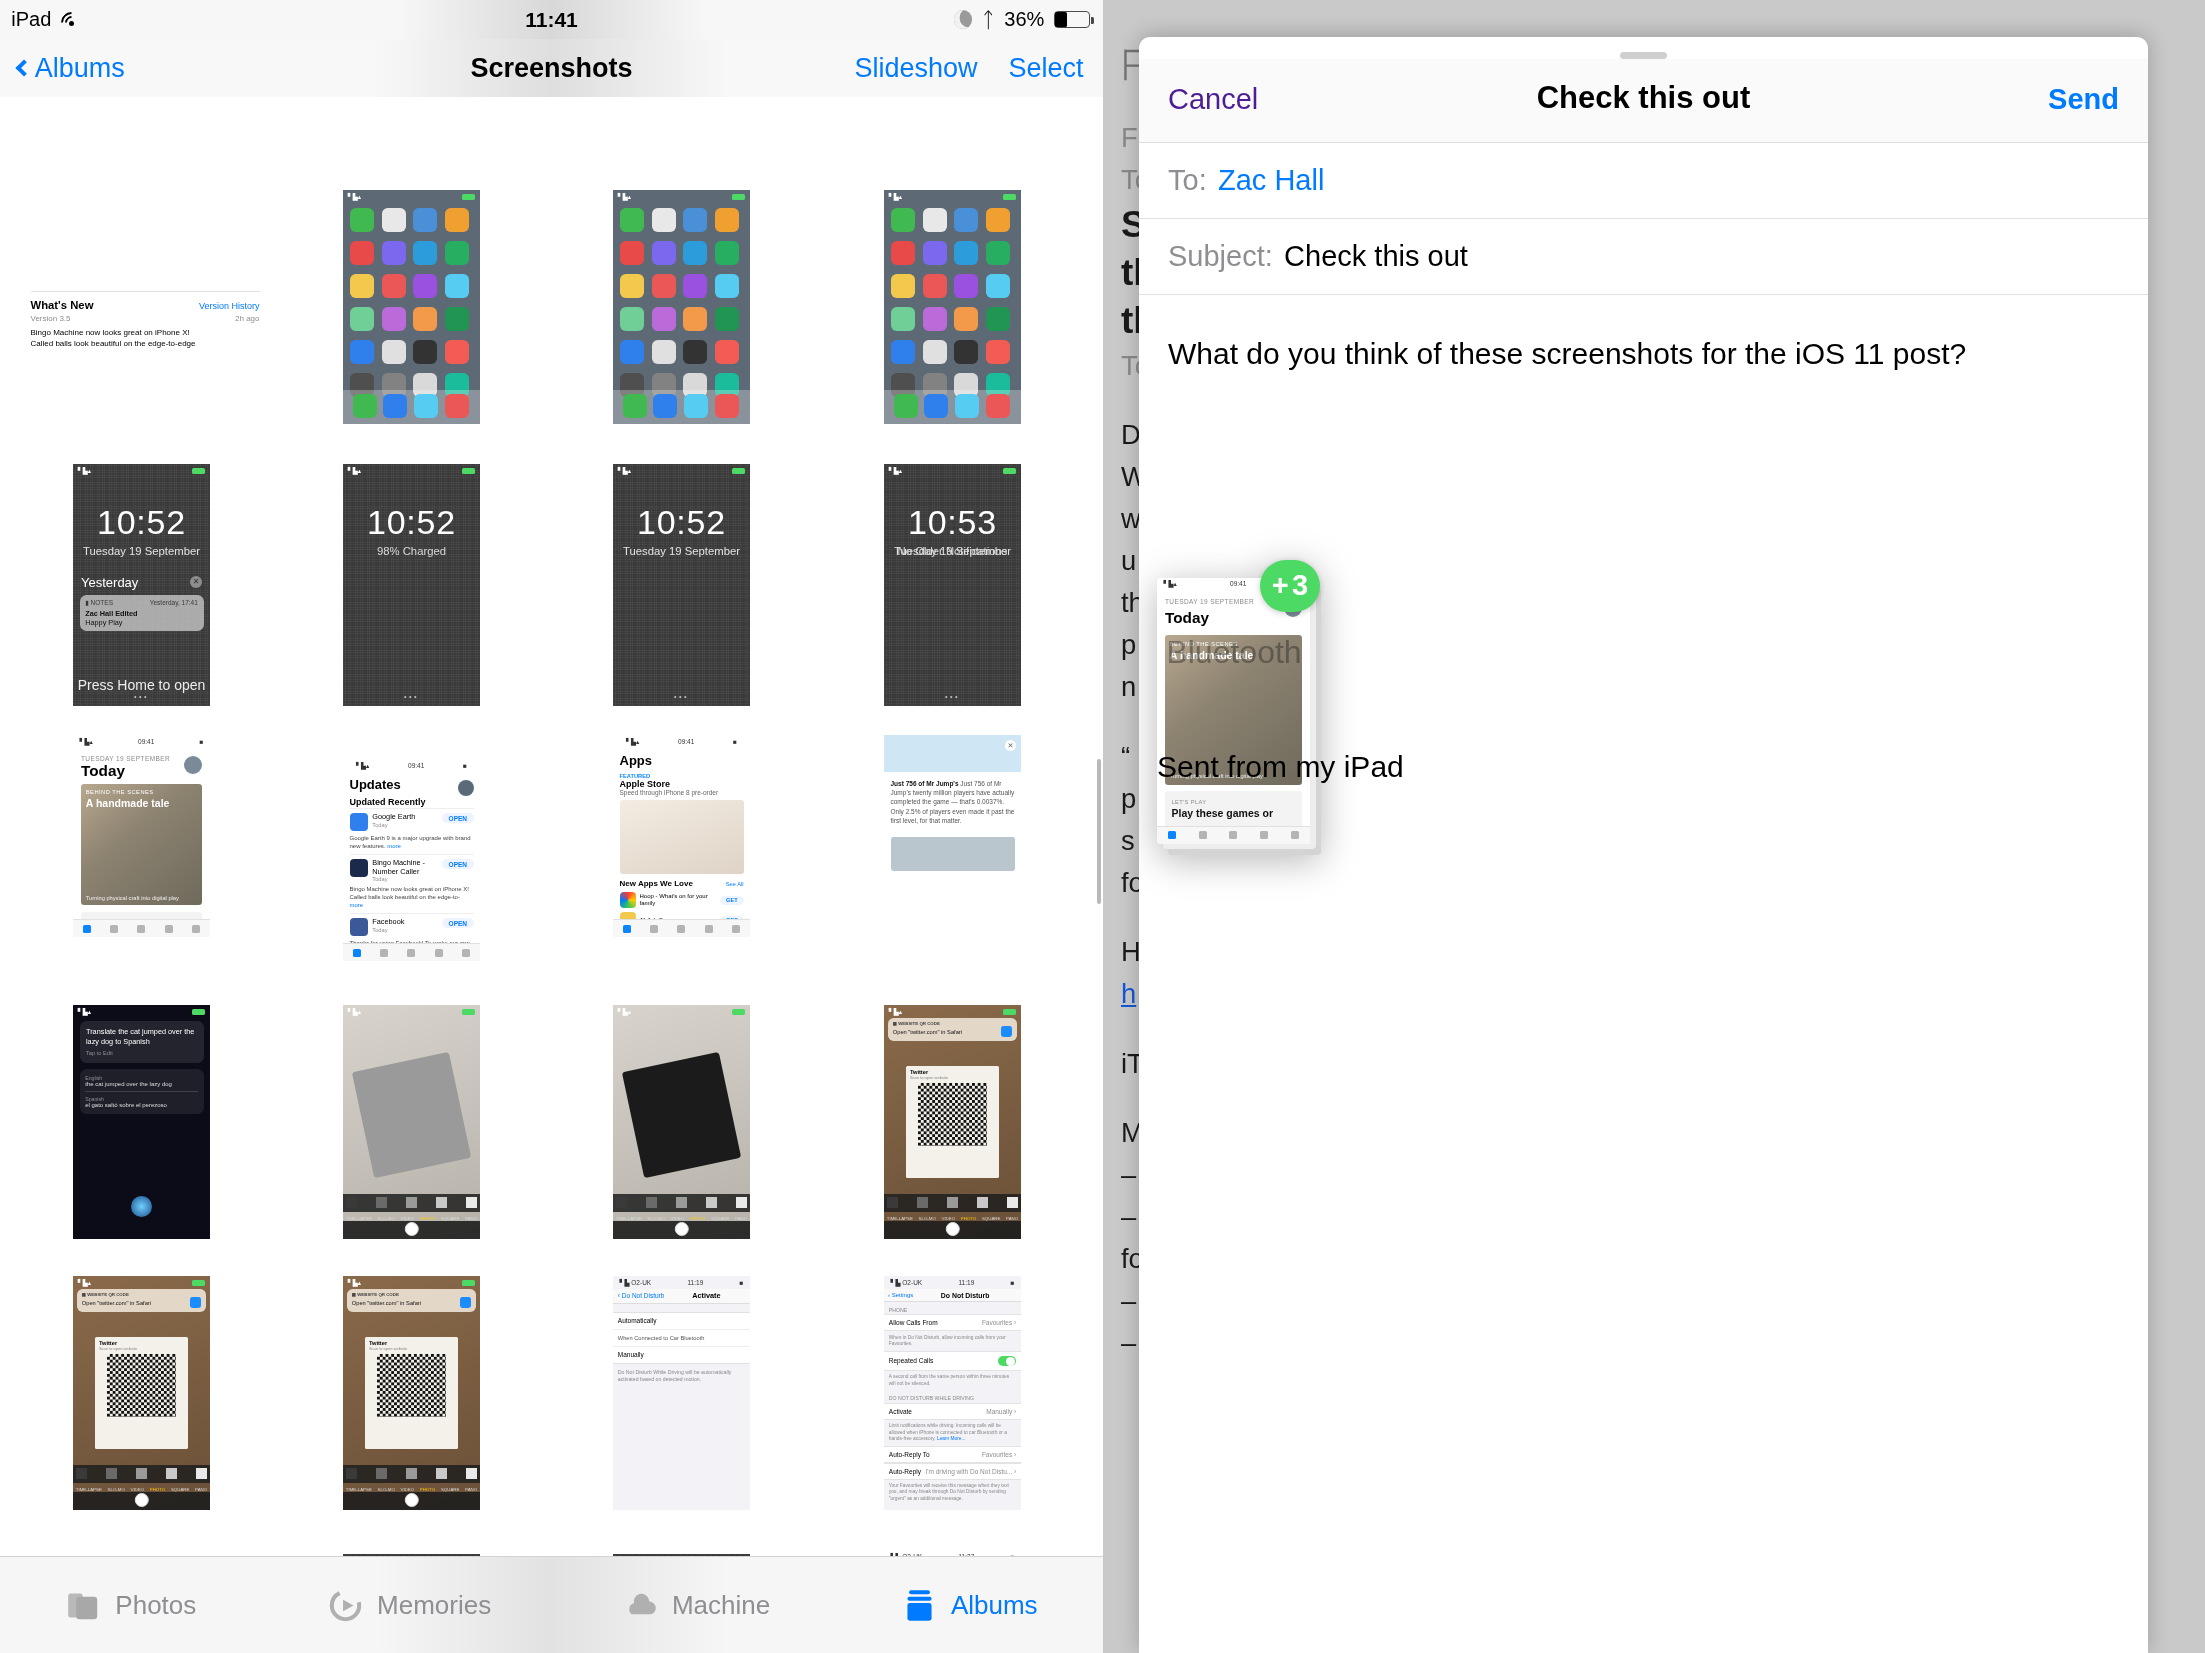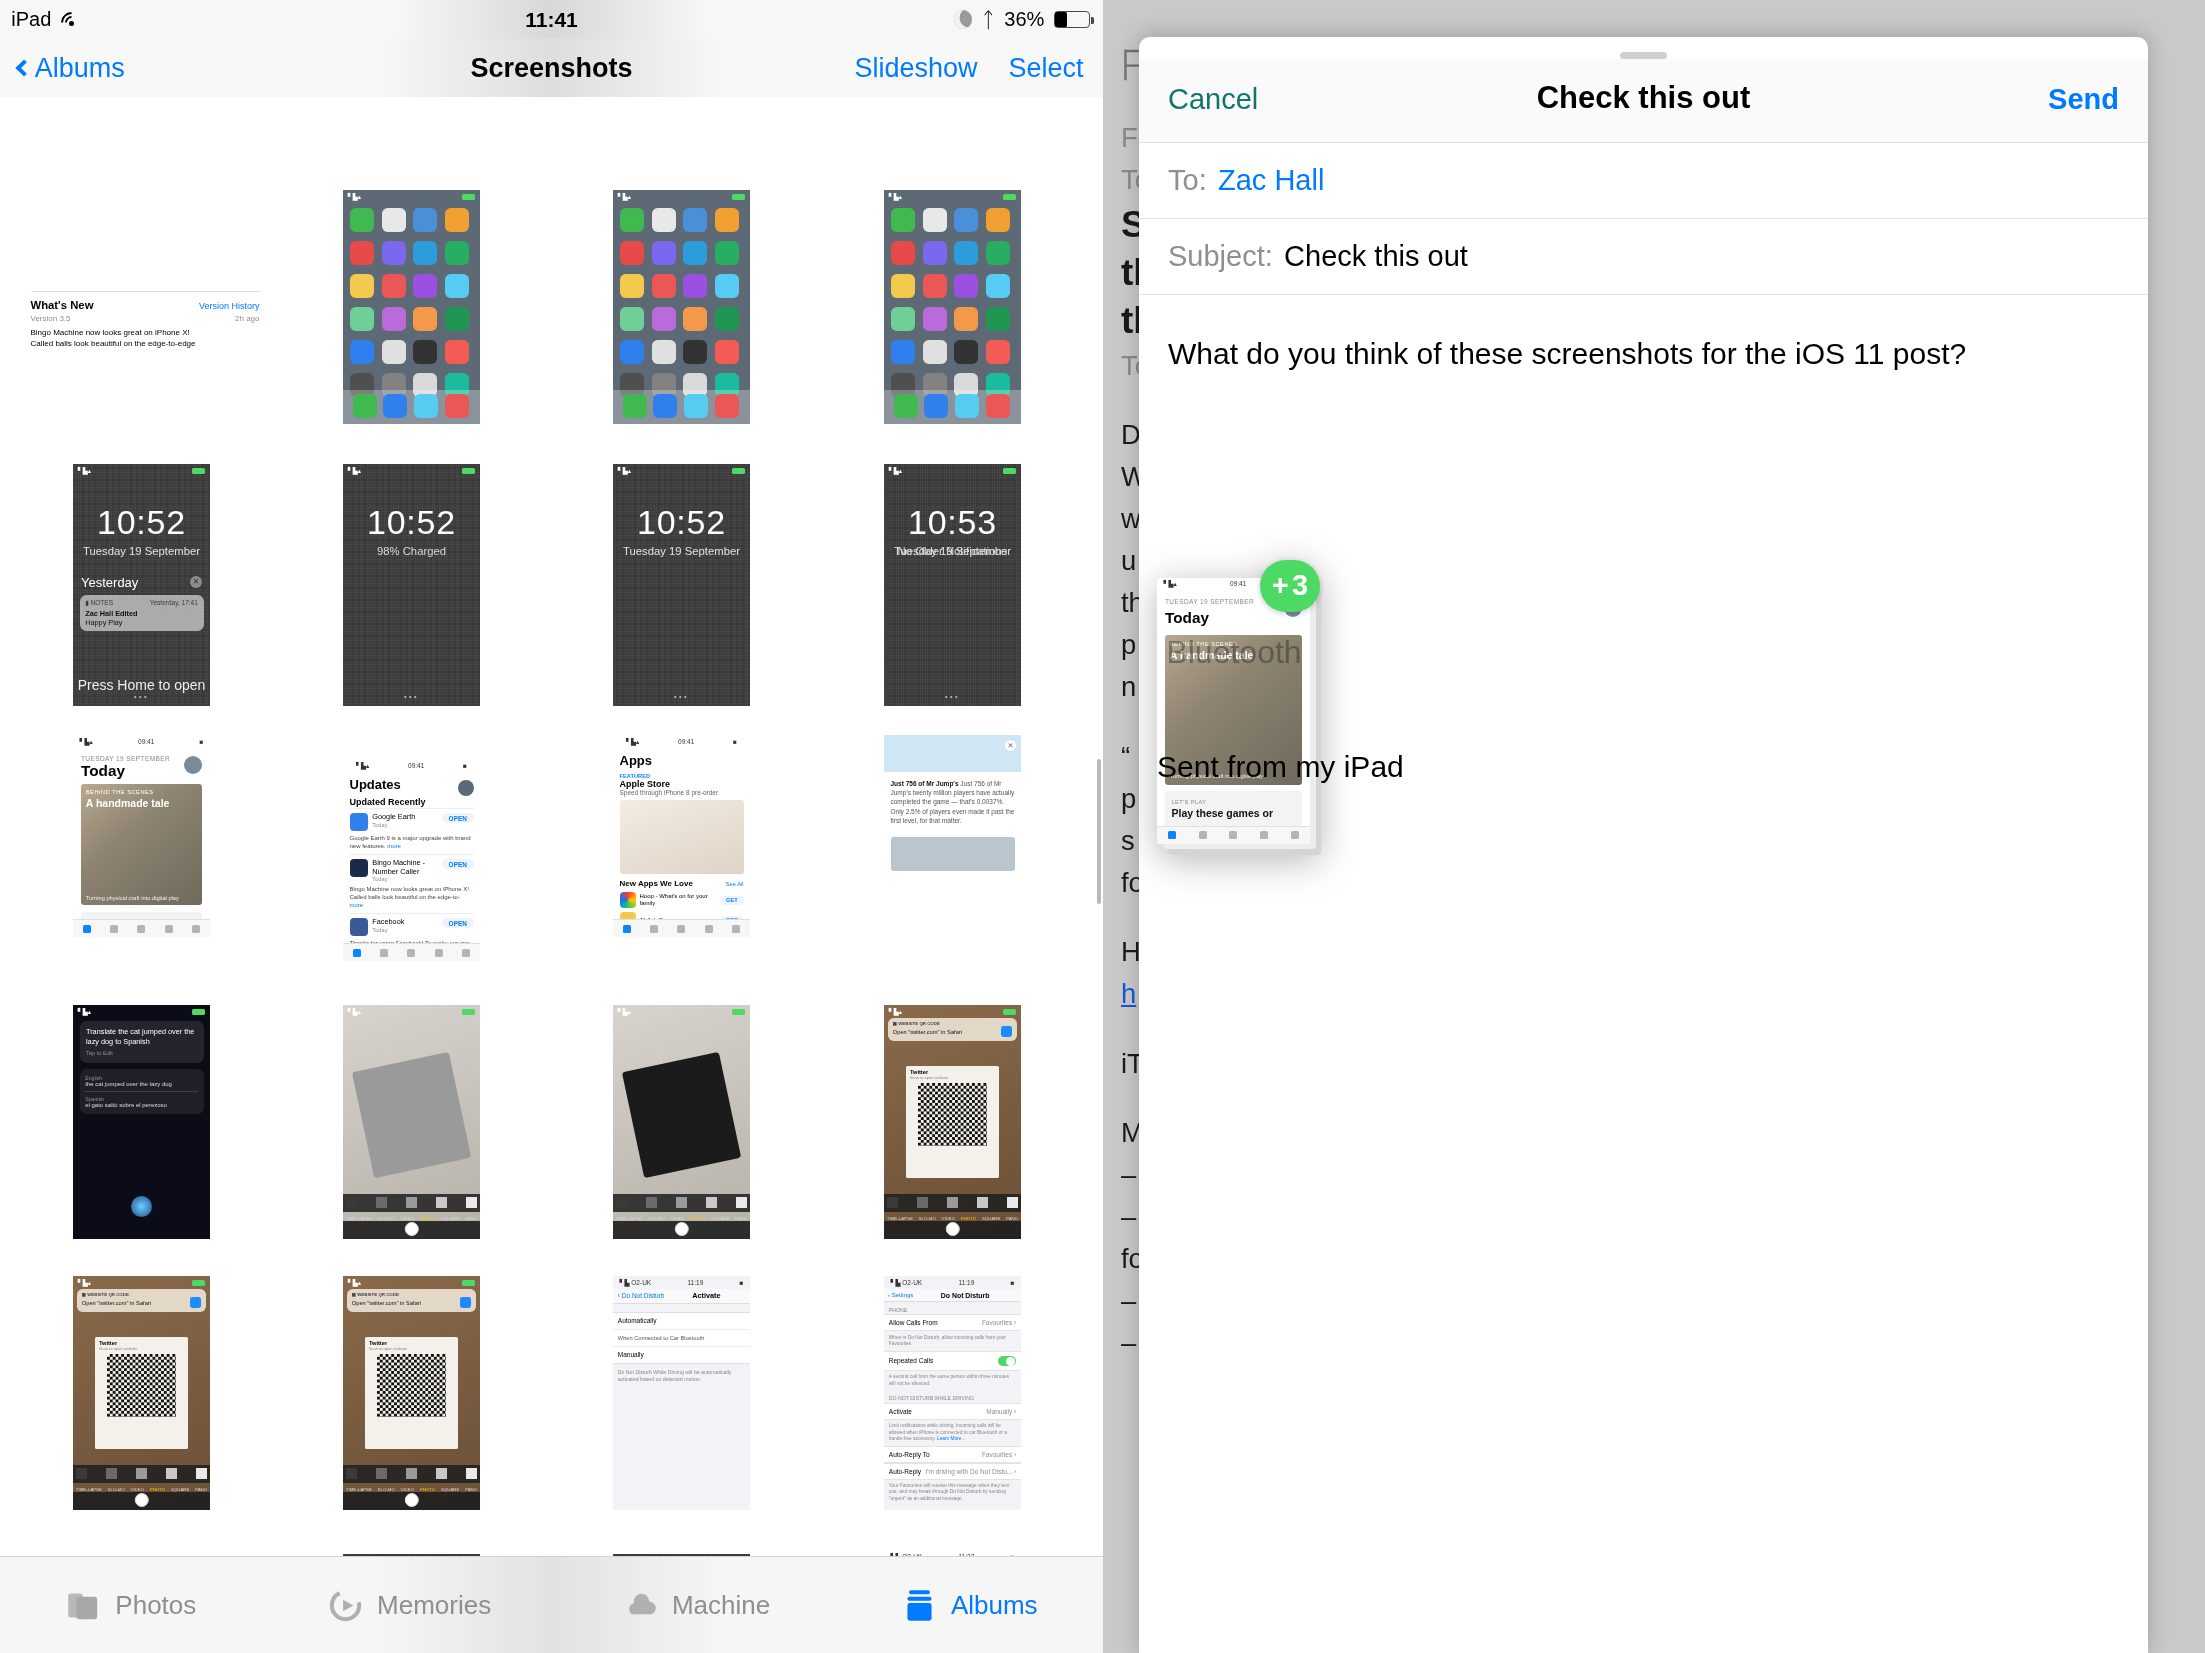--- a/index.html
+++ b/index.html
@@ -90,21 +90,21 @@
 
   .sheet { position:absolute; left:36px; top:37px; width:1009px; height:1616px;
      background:#fff; border-radius:11.3px 11.3px 0 0;
      box-shadow:0 -1.6px 21px rgba(0,0,0,.22); overflow:hidden; }
   .grabber { width:47px; height:7.3px; border-radius:4px; background:#cfcfcf;
      margin:14.5px auto 0; }
   .sheet-head { position:relative; height:84px; background:#fafafa;
      border-bottom:0.8px solid #dedede; }
   .sh-title { position:absolute; left:0; right:0; top:21px; text-align:center;
      font-size:31px; font-weight:bold; color:#000; }
-  .sh-cancel { position:absolute; left:29px; top:24px; color:#0f766e; font-size:29px; cursor:pointer;}
+  .sh-cancel { position:absolute; left:29px; top:24px; color:#4c1d95; font-size:29px; cursor:pointer;}
   .sh-send   { position:absolute; right:29px; top:24px; color:#007aff; font-size:29px;
      font-weight:bold; cursor:pointer;}
 
   .field { position:relative; height:76px; border-bottom:0.8px solid #e2e2e2;
      display:flex; align-items:center; padding:0 29px; font-size:29px; }
   .flabel { color:#8e8e93; margin-right:11.3px; }
   .fval-blue { color:#007aff; }
   .fval-grey { color:#8e8e93; }
   .fval-dark { color:#000; }
 

